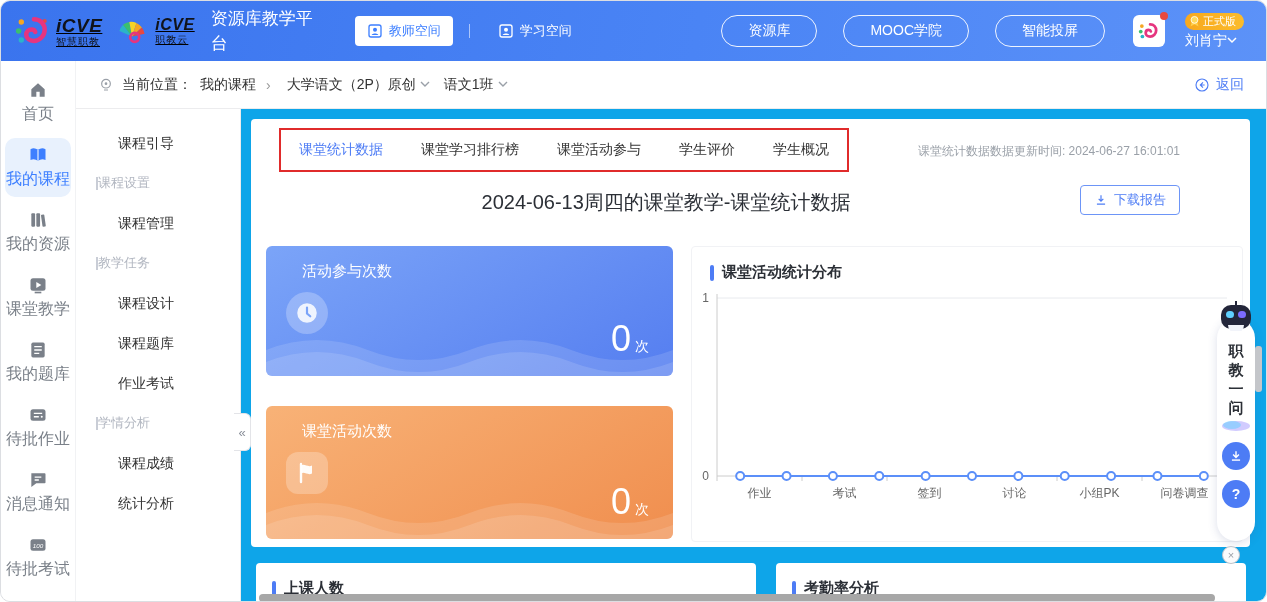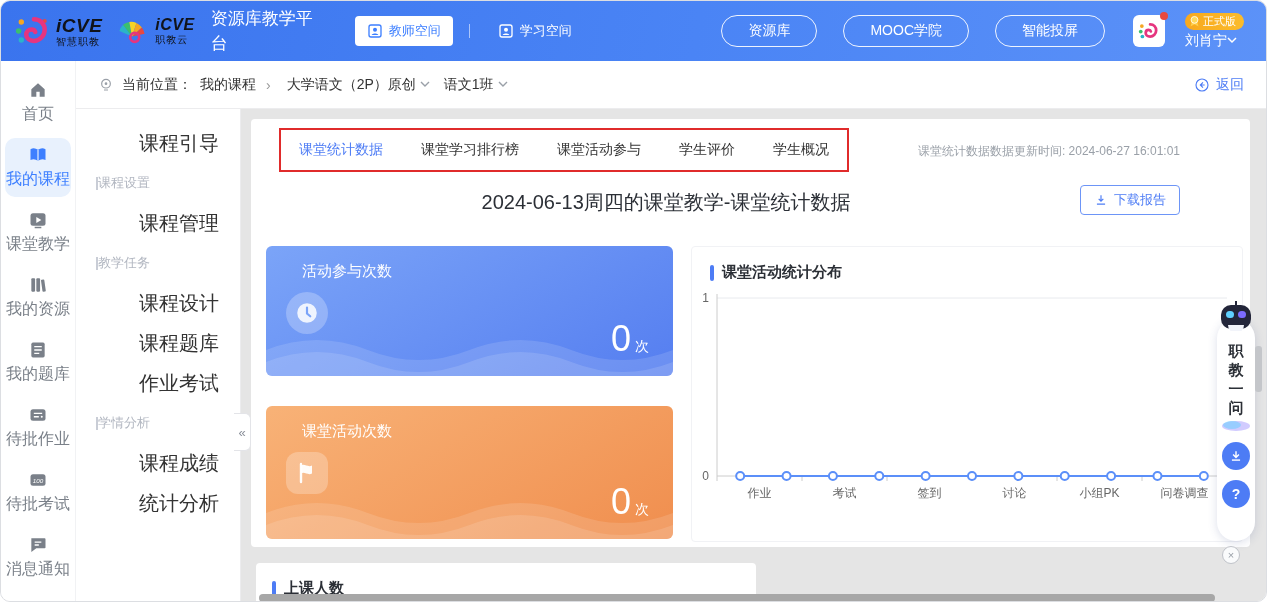--- a/index.html
+++ b/index.html
@@ -6,21 +6,21 @@
   html,body { width:1267px; height:602px; background:#fff; }
   body { font-family:"Liberation Sans","DejaVu Sans",sans-serif; }
   .page { position:relative; width:1267px; height:602px; background:#f5f6f8;
           border-radius:10px; overflow:hidden; border:1px solid #dcdee2; }
 
   
   .header { position:absolute; left:0; top:0; width:100%; height:60px;
     background:linear-gradient(100deg,#3a74ee 0%,#4a84f5 55%,#5c92f8 100%);
     display:flex; align-items:center; padding:0 22px 0 14px; gap:12px; z-index:5; }
   .logo { display:flex; align-items:center; gap:5px; }
-  .logo-text { line-height:1; }
+  .logo-text { line-height:1;text-decoration:underline; }
   .logo-brand { font-size:19px; font-weight:bold; color:#10131a; font-style:italic; letter-spacing:.5px; }
   .logo-sub { font-size:10px; color:#10131a; margin-top:2px; letter-spacing:1px; }
   .platform-title { color:#fff; font-size:17px; width:106px; line-height:1.5; margin-left:4px; }
   .space-nav { display:flex; align-items:center; gap:16px; margin-left:26px; }
   .space-btn { display:flex; align-items:center; gap:6px; font-size:13px; color:#fff; cursor:pointer;
                padding:6px 12px; border-radius:4px; white-space:nowrap; }
   .space-btn.active { background:#fff; color:#3d7fff; }
   .nav-sep { width:1px; height:14px; background:rgba(255,255,255,.55); }
   .header-spacer { flex:1; }
   .pill { border:1px solid rgba(255,255,255,.9); color:#fff; font-size:14px; border-radius:16px;
@@ -49,30 +49,30 @@
   .crumb-left { display:flex; align-items:center; gap:8px; font-size:14px; color:#333; }
   .crumb-link { cursor:pointer; }
   .crumb-sep { color:#999; margin:0 2px; }
   .crumb-drop { display:flex; align-items:center; gap:4px; cursor:pointer; margin-left:6px; }
   .crumb-spacer { flex:1; }
   .back-link { display:flex; align-items:center; gap:6px; color:#4d7cf5; font-size:14px; cursor:pointer; }
 
   
   .course-menu { position:absolute; left:75px; top:108px; width:165px; bottom:0; background:#fff;
                  border-right:1px solid #ececee; padding-top:14px; }
-  .cm-item { height:40px; line-height:40px; padding-left:42px; font-size:20px; color:#333; cursor:pointer; white-space:nowrap;text-align:center; }
+  .cm-item { height:40px; line-height:40px; padding-left:42px; font-size:14px; color:#333; cursor:pointer; white-space:nowrap; }
   .cm-item.active { background:#3d6ef2; color:#fff; }
   .cm-section { height:40px; display:flex; align-items:center; padding-left:20px; font-size:13px; color:#b2b7c1; }
   .cm-section .bar { width:2px; height:13px; background:#c9cdd6; }
   .collapse-tab { position:absolute; left:233px; top:412px; width:17px; height:38px; background:#fff;
                   border:1px solid #e3e4e8; border-left:none; border-radius:0 6px 6px 0; z-index:4;
                   display:flex; align-items:center; justify-content:center; color:#8a8f99; font-size:13px; cursor:pointer; }
 
   
-  .main { position:absolute; left:240px; top:108px; right:0; bottom:0; background:#e5e5e5; }
+  .main { position:absolute; left:240px; top:108px; right:0; bottom:0; background:#0ea5e9; }
   .white-panel { position:absolute; left:10px; top:10px; right:16px; height:428px; background:#fff; border-radius:4px; }
 
   .tabs-box { position:absolute; left:28px; top:9px; border:2px solid #e02b2b; display:flex; align-items:center;
               gap:38px; padding:11px 18px; background:#fff; }
   .tab { font-size:14px; color:#333; cursor:pointer; white-space:nowrap; }
   .tab.active { color:#4d7cf5; }
   .update-time { position:absolute; right:70px; top:24px; font-size:12px; color:#9aa0a8; }
 
   .report-title { position:absolute; left:0; top:70px; width:830px; text-align:center; font-size:20px; color:#2b2f36; }
   .download-btn { position:absolute; right:70px; top:66px; height:30px; display:flex; align-items:center; gap:6px;
@@ -225,62 +225,62 @@
     </div>
     <div class="isb-item active">
       <svg width="20" height="20" viewBox="0 0 24 24" fill="currentColor">
           <path d="M3 5c3-1.6 6-1.4 9 .8 3-2.2 6-2.4 9-.8v13c-3-1.4-6-1.2-9 1-3-2.2-6-2.4-9-1z"></path>
           <path d="M12 6v13" stroke="#e8f1fd" stroke-width="1.4"></path>
         </svg>
       <span class="isb-label">我的课程</span>
     </div>
     <div class="isb-item">
       <svg width="20" height="20" viewBox="0 0 24 24" fill="currentColor">
+          <rect x="4" y="4" width="4.5" height="16" rx="1"></rect>
+          <rect x="10" y="4" width="4.5" height="16" rx="1"></rect>
+          <rect x="16.5" y="5.5" width="4" height="14.5" rx="1" transform="rotate(-8 18.5 13)"></rect>
+        </svg>
+      <span class="isb-label">我的资源</span>
+    </div>
+    <div class="isb-item">
+      <svg width="20" height="20" viewBox="0 0 24 24" fill="currentColor">
           <rect x="3" y="4" width="18" height="15" rx="3"></rect>
           <path d="M10 8.5l6 3.5-6 3.5z" fill="#fff"></path>
           <path d="M8 21h8" stroke="currentColor" stroke-width="2"></path>
         </svg>
       <span class="isb-label">课堂教学</span>
     </div>
     <div class="isb-item">
       <svg width="20" height="20" viewBox="0 0 24 24" fill="currentColor">
-          <rect x="4" y="4" width="4.5" height="16" rx="1"></rect>
-          <rect x="10" y="4" width="4.5" height="16" rx="1"></rect>
-          <rect x="16.5" y="5.5" width="4" height="14.5" rx="1" transform="rotate(-8 18.5 13)"></rect>
-        </svg>
-      <span class="isb-label">我的资源</span>
-    </div>
-    <div class="isb-item">
-      <svg width="20" height="20" viewBox="0 0 24 24" fill="currentColor">
           <rect x="4" y="3" width="16" height="18" rx="2"></rect>
           <path d="M7.5 8h9M7.5 12h9M7.5 16h6" stroke="#fff" stroke-width="1.6"></path>
         </svg>
       <span class="isb-label">我的题库</span>
     </div>
     <div class="isb-item">
       <svg width="20" height="20" viewBox="0 0 24 24" fill="currentColor">
           <rect x="3" y="5" width="18" height="14" rx="3"></rect>
           <path d="M7 10h10M7 14h6" stroke="#fff" stroke-width="1.7"></path>
           <circle cx="16.5" cy="14" r="1.2" fill="#fff"></circle>
         </svg>
       <span class="isb-label">待批作业</span>
     </div>
     <div class="isb-item">
+      <svg width="20" height="20" viewBox="0 0 24 24" fill="currentColor">
+          <path d="M4 4h16a1 1 0 0 1 1 1v10a1 1 0 0 1-1 1H10l-6 4.5z"></path>
+          <path d="M8 8.5h8M8 12h5" stroke="#fff" stroke-width="1.6"></path>
+        </svg>
+      <span class="isb-label">消息通知</span>
+    </div>
+    <div class="isb-item">
       <svg width="20" height="20" viewBox="0 0 24 24">
           <rect x="3" y="5" width="18" height="14" rx="3" fill="currentColor"></rect>
           <text x="12" y="15.5" font-size="7.5" fill="#fff" text-anchor="middle" font-style="italic">100</text>
         </svg>
       <span class="isb-label">待批考试</span>
-    </div>
-    <div class="isb-item">
-      <svg width="20" height="20" viewBox="0 0 24 24" fill="currentColor">
-          <path d="M4 4h16a1 1 0 0 1 1 1v10a1 1 0 0 1-1 1H10l-6 4.5z"></path>
-          <path d="M8 8.5h8M8 12h5" stroke="#fff" stroke-width="1.6"></path>
-        </svg>
-      <span class="isb-label">消息通知</span>
     </div>
     <div class="isb-item">
       <svg width="20" height="20" viewBox="0 0 24 24">
           <rect x="3" y="4" width="18" height="12" rx="1.5" fill="currentColor"></rect>
           <path d="M7 13V9M11 13v-6M15 13v-4" stroke="#fff" stroke-width="1.8"></path>
           <path d="M12 16v3M8 21l4-3 4 3" stroke="currentColor" stroke-width="1.8" fill="none"></path>
         </svg>
       <span class="isb-label">数据统计</span>
     </div>
 
@@ -433,20 +433,26 @@
       </div>
 
     </div>
 
     <div class="bottom-card left">
       <div class="panel-heading">
         <span class="hbar"></span>
         <span>上课人数</span>
       </div>
     </div>
+    <div class="bottom-card right">
+      <div class="panel-heading">
+        <span class="hbar"></span>
+        <span>考勤率分析</span>
+      </div>
+    </div>
   </div>
 
   <div class="assistant-robot">
     <svg width="32" height="30" viewBox="0 0 32 30">
       <rect x="1" y="4" width="30" height="24" rx="10" fill="#23263a"></rect>
       <rect x="6" y="10" width="8" height="7" rx="3.5" fill="#5fd0ff"></rect>
       <rect x="18" y="10" width="8" height="7" rx="3.5" fill="#7b6bff"></rect>
       <path d="M8 24h16a8 8 0 0 1-16 0z" fill="#f2f4fa"></path>
       <path d="M16 0v4" stroke="#23263a" stroke-width="2"></path>
     </svg>

